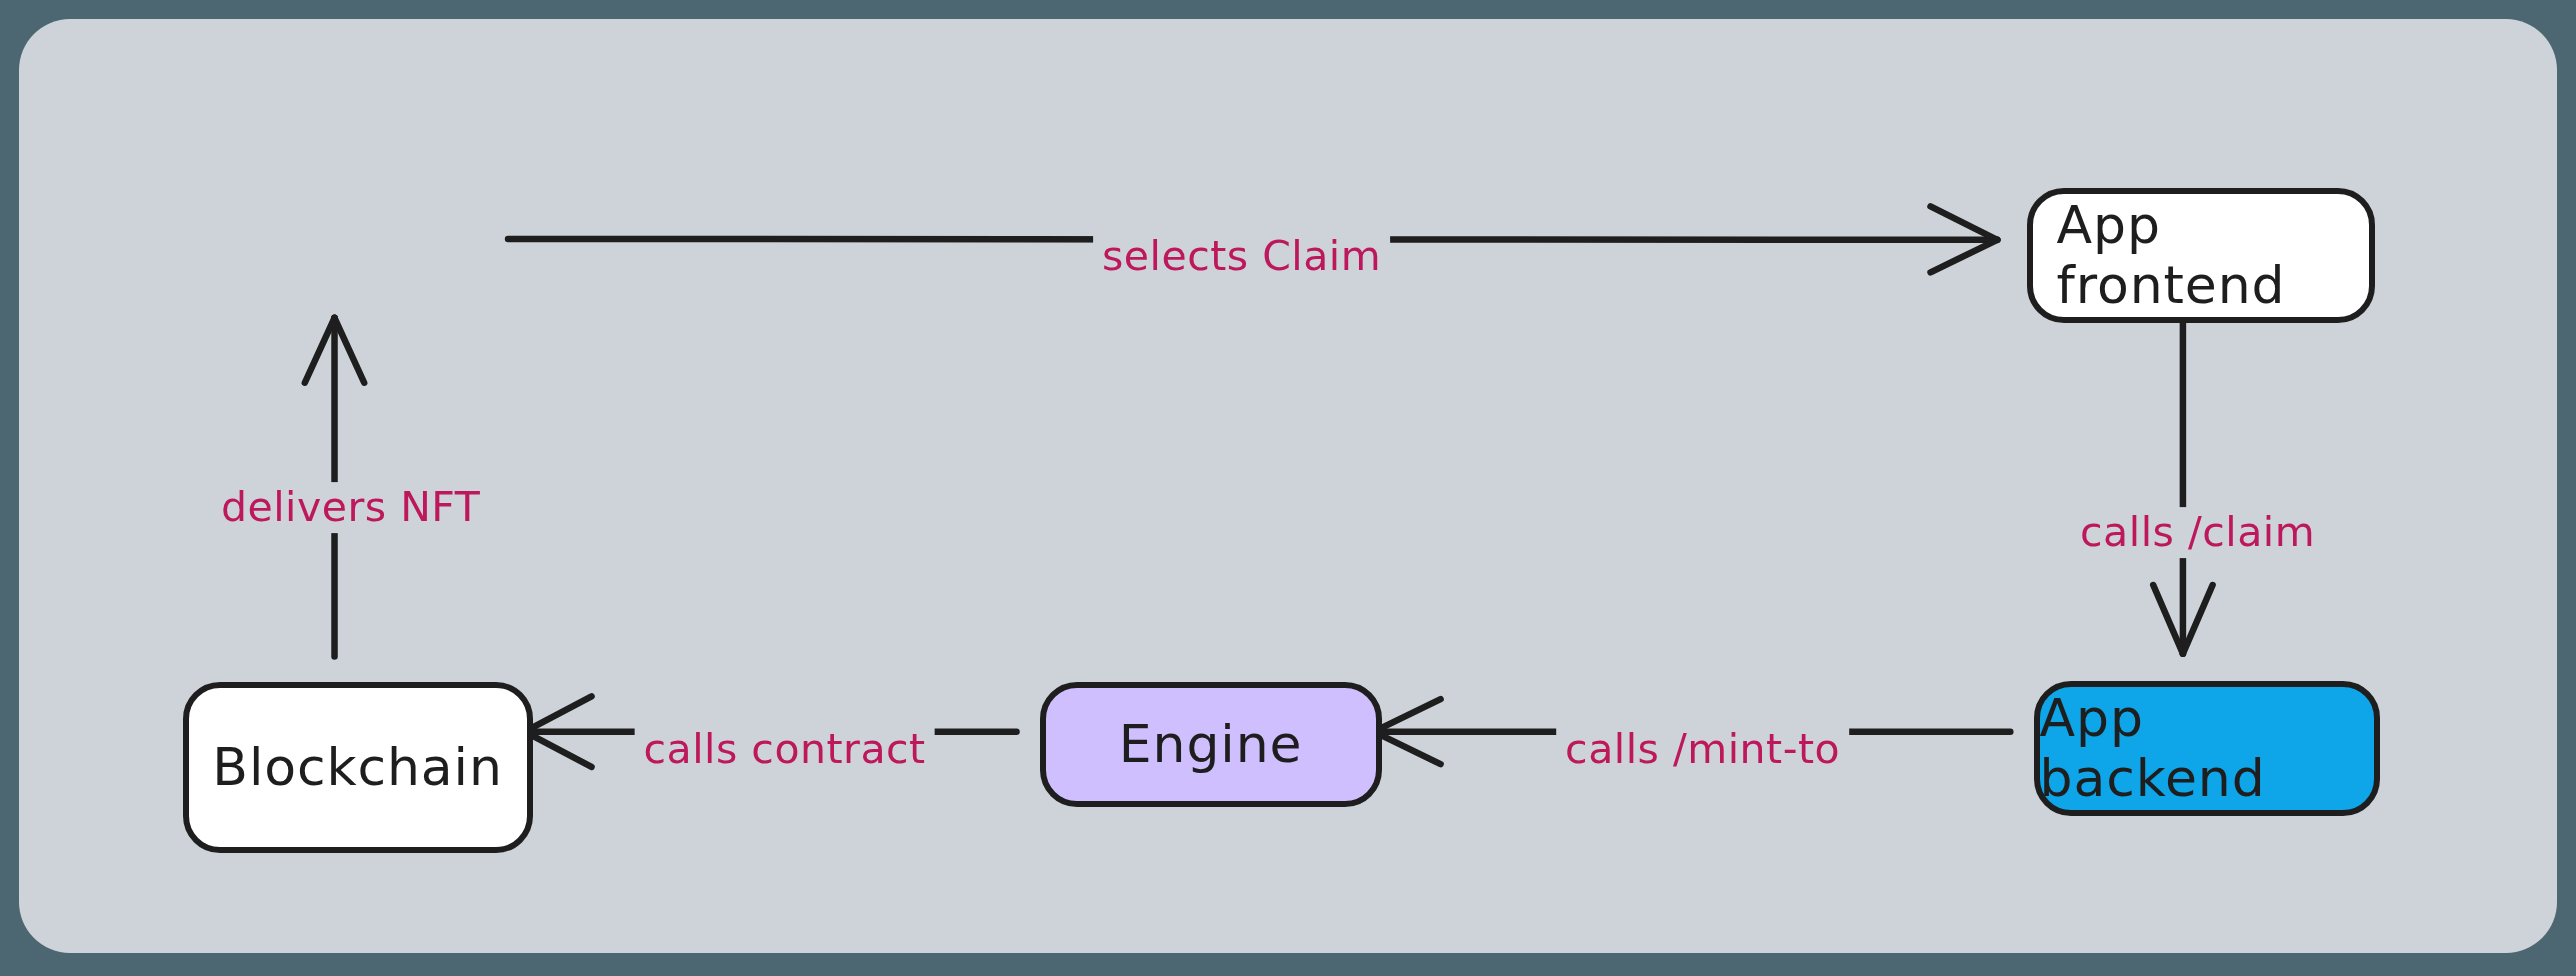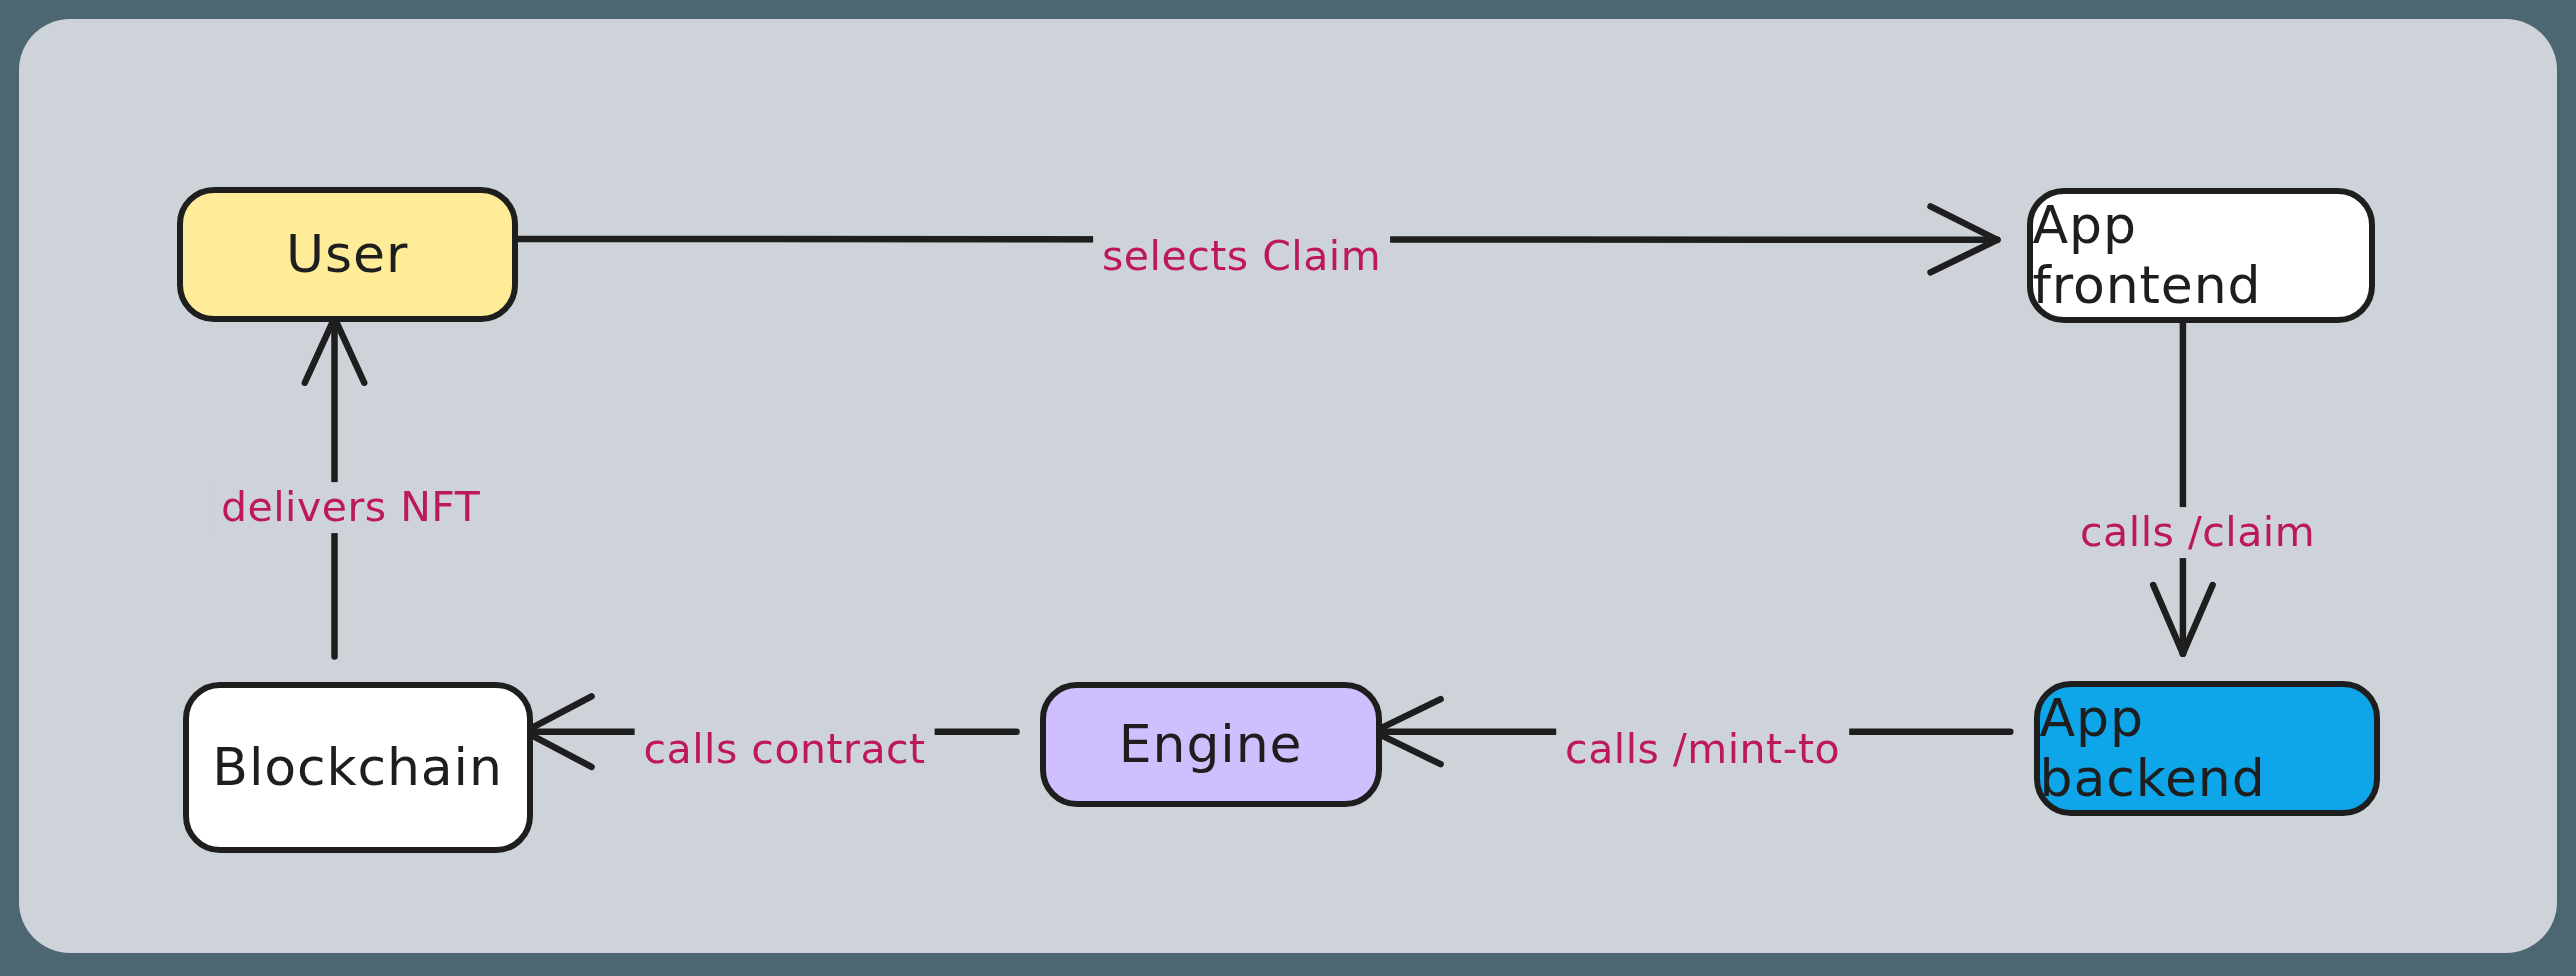--- a/index.html
+++ b/index.html
@@ -37,21 +37,21 @@
     display: flex; align-items: center; justify-content: center;
     border: 6.5px solid #1e1e1e;
     border-radius: 37px;
     box-sizing: border-box;
     color: #1e1e1e;
     font-size: 52px;
     letter-spacing: 0.9px;
     cursor: default;
   }
   .node-user       { left: 158px;  top: 168px; width: 341px; height: 135px; background: #ffec99; }
-  .node-frontend   { left: 2008px; top: 169px; width: 348px; height: 135px; background: #ffffff; }
+  .node-frontend   { left: 2008px; top: 169px; width: 348px; height: 135px; background: #ffffff; padding-left: 24px; }
   .node-backend    { left: 2015px; top: 662px; width: 346px; height: 135px; background: #0ea5e9; }
   .node-engine     { left: 1021px; top: 663px; width: 342px; height: 125px; background: #d0bfff; }
   .node-blockchain { left: 164px;  top: 663px; width: 350px; height: 171px; background: #ffffff; }
   .edge-label {
     position: absolute;
     transform: translate(-50%, -50%);
     background: #ced3da;
     color: #be185d;
     font-size: 41px;
     letter-spacing: 0.5px;
@@ -96,23 +96,20 @@
         <path d="M545 768 L617 806"></path>
       </g>
 
       <g>
         <path d="M340 687 L340 322"></path>
         <path d="M340 322 L308 392"></path>
         <path d="M340 322 L372 392"></path>
       </g>
     </svg>
 
-    <div class="node node-user">
-      <span>User</span>
-    </div>
     <div class="node node-frontend">
       <span>App frontend</span>
     </div>
     <div class="node node-backend">
       <span>App backend</span>
     </div>
     <div class="node node-engine">
       <span>Engine</span>
     </div>
     <div class="node node-blockchain">

